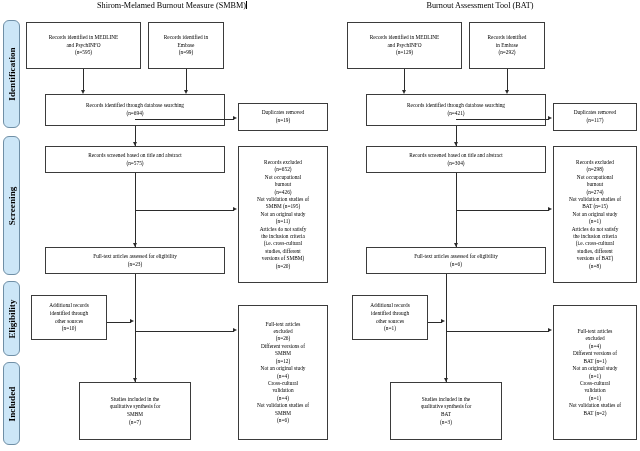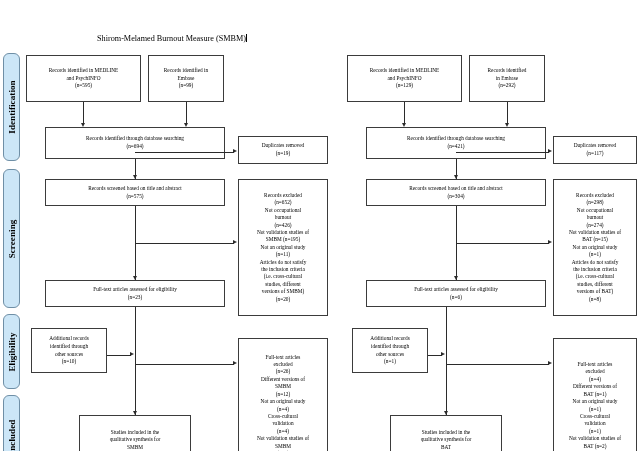--- a/index.html
+++ b/index.html
@@ -12,21 +12,20 @@
     height: 451px;
     position: relative;
     overflow: hidden;
     font-family: "Liberation Serif", "DejaVu Serif", serif;
     color: #000000;
   }
 
   #diagram {
     position: absolute;
     inset: 0;
-    margin-top: 33px;
   }
 
   
   .stage-pill {
     position: absolute;
     left: 3px;
     width: 17px;
     background: #cce6f7;
     border: 1px solid #6f8fa6;
     border-radius: 6px;
@@ -124,20 +123,21 @@
   <div class="stage-pill" style="top:281px; height:75px;">
     <span class="stage-label">Eligibility</span>
   </div>
   <div class="stage-pill" style="top:362px; height:83px;">
     <span class="stage-label">Included</span>
   </div>
 
   <div class="panel-title" style="left:22px; width:300px;">
     <span>Shirom-Melamed Burnout Measure (SMBM)</span><span class="caret"></span>
   </div>
+  <div class="panel-title" style="left:330px; width:300px;">Burnout Assessment Tool (BAT)</div>
 
   <div class="box" style="left:26px; top:22px; width:115px; height:47px;">
     <span class="box-text">Records identified in MEDLINE
 and PsychINFO
 (n=595)</span>
   </div>
   <div class="box" style="left:148px; top:22px; width:76px; height:47px;">
     <span class="box-text">Records identified in
 Embase
 (n=99)</span>

